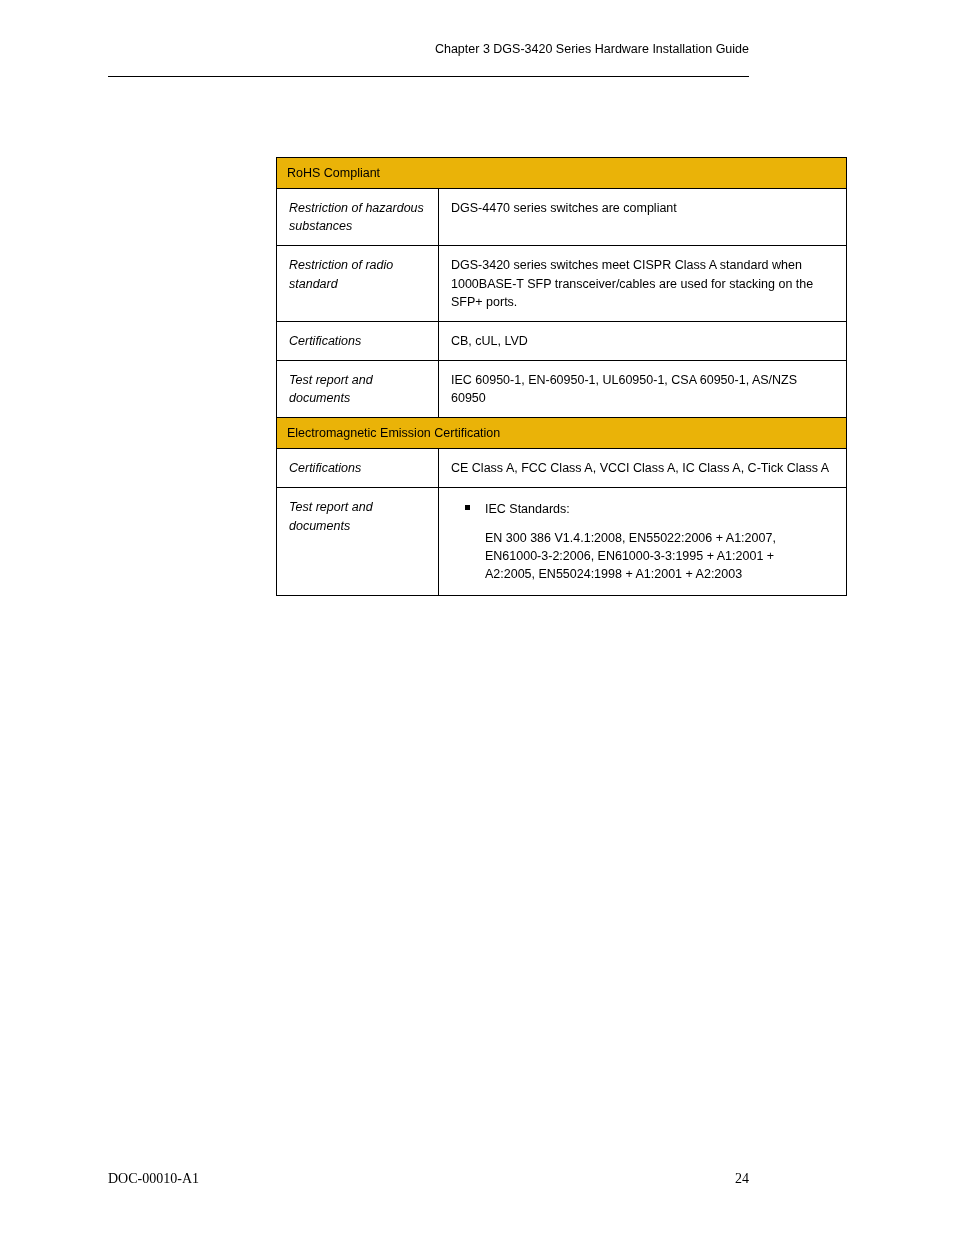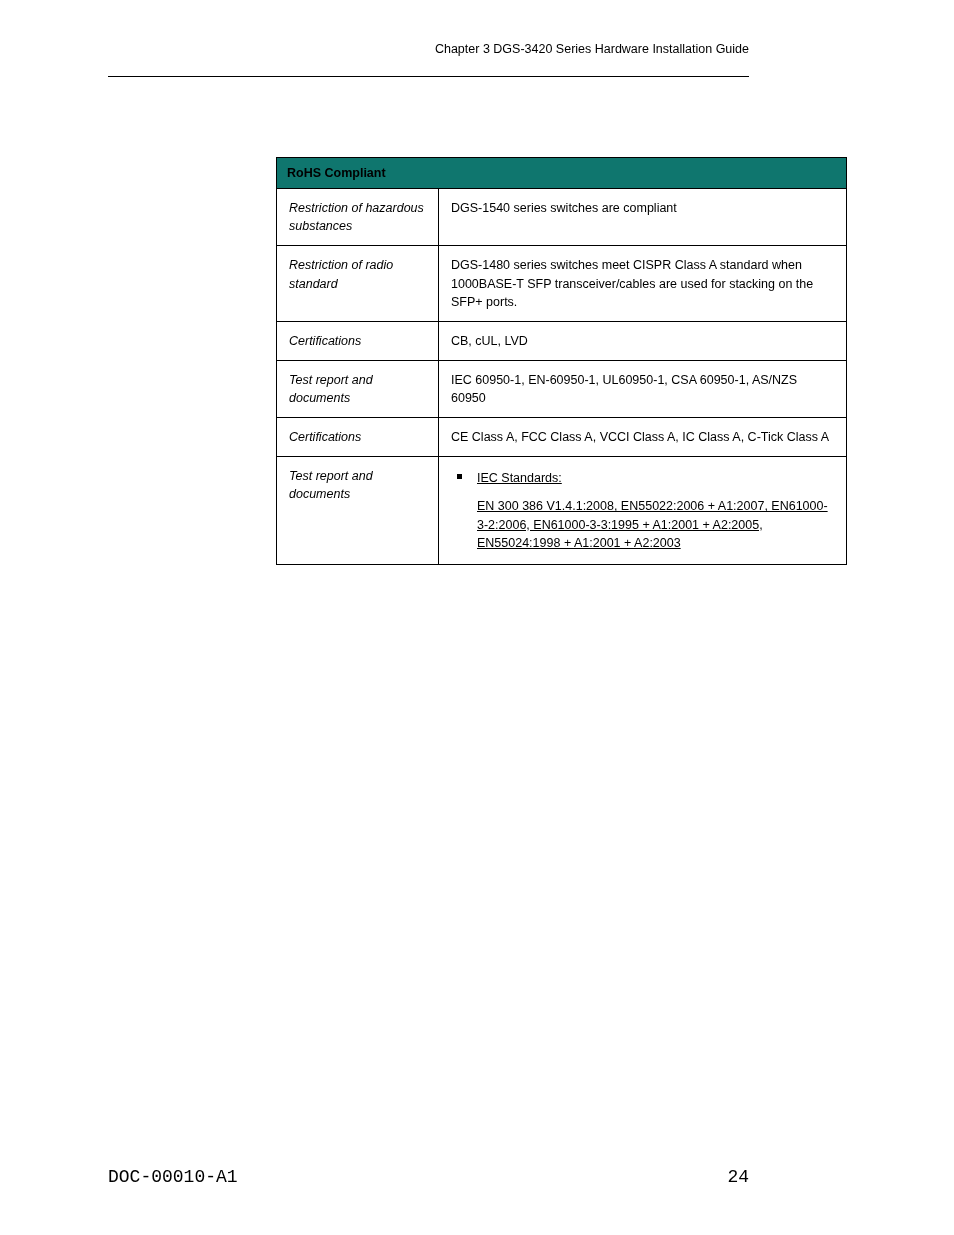--- a/index.html
+++ b/index.html
@@ -34,63 +34,62 @@
     border: 1px solid #000;
     font-family: Arial, Helvetica, sans-serif;
     font-size: 12.5px;
     line-height: 1.45;
     text-align: left;
     vertical-align: top;
   }
   table.spec col.c1 { width: 162px; }
   table.spec col.c2 { width: 408px; }
   .section-row td {
-    background: #0f766e;
-    font-weight: bold;
+    background: #eab308;
+    font-weight: normal;
     padding: 6px 10px 6px 10px;
   }
   .data-row td {
     padding: 10px 12px 10px 12px;
   }
   .data-row td.label {
     padding-left: 12px;
     font-style: italic;
   }
   ul.bullets {
     margin: 0;
     padding-left: 22px;
   }
   ul.bullets li {
     list-style: none;
     position: relative;
     padding-left: 4px;
-    margin: 2px 0;
-    text-decoration: underline;
+    margin: 2px 8px;
   }
   ul.bullets li::before {
     content: "";
     position: absolute;
     left: -16px;
     top: 5px;
     width: 5px;
     height: 5px;
     background: #000;
   }
   .bullet-sub {
     display: block;
     margin-top: 10px;
     margin-left: 0;
   }
   .footer {
     position: absolute;
     bottom: 48px;
     left: 108px;
     right: 108px;
-    font-family: Liberation Mono, monospace;
-    font-size: 18px;
+    font-family: Liberation Serif, serif;
+    font-size: 14px;
     display: flex;
     justify-content: space-between;
   }
 </style>
 </head>
 <body>
 
 <div class="page">
 
   <div style="font-family: Arial, Helvetica, sans-serif; font-size: 12.5px; text-align: right; margin-top: -6px;">
@@ -104,36 +103,39 @@
           <col class="c1">
           <col class="c2">
         </colgroup>
 
       <tbody>
           <tr class="section-row">
         <td colspan="2">RoHS Compliant</td>
       </tr>
       <tr class="data-row">
         <td class="label">Restriction of hazardous substances</td>
-        <td>DGS-1540 series switches are compliant</td>
+        <td>DGS-4470 series switches are compliant</td>
       </tr>
       <tr class="data-row">
         <td class="label">Restriction of radio standard</td>
-        <td>DGS-1480 series switches meet CISPR Class A standard when 1000BASE-T SFP transceiver/cables are used for stacking on the SFP+ ports.</td>
+        <td>DGS-3420 series switches meet CISPR Class A standard when 1000BASE-T SFP transceiver/cables are used for stacking on the SFP+ ports.</td>
       </tr>
 
       <tr class="data-row">
         <td class="label">Certifications</td>
         <td>CB, cUL, LVD</td>
       </tr>
       <tr class="data-row">
         <td class="label">Test report and documents</td>
         <td>IEC 60950-1, EN-60950-1, UL60950-1, CSA 60950-1, AS/NZS 60950</td>
       </tr>
 
+      <tr class="section-row">
+        <td colspan="2">Electromagnetic Emission Certification</td>
+      </tr>
       <tr class="data-row">
         <td class="label">Certifications</td>
         <td>CE Class A, FCC Class A, VCCI Class A, IC Class A, C-Tick Class A</td>
       </tr>
       <tr class="data-row">
         <td class="label">Test report and documents</td>
         <td>
           <ul class="bullets">
             <li>
               <span>IEC Standards:</span>

